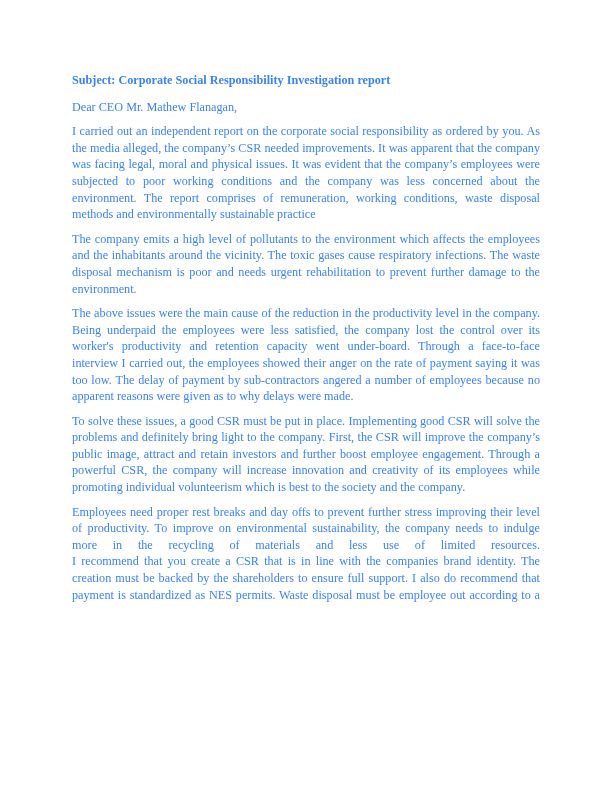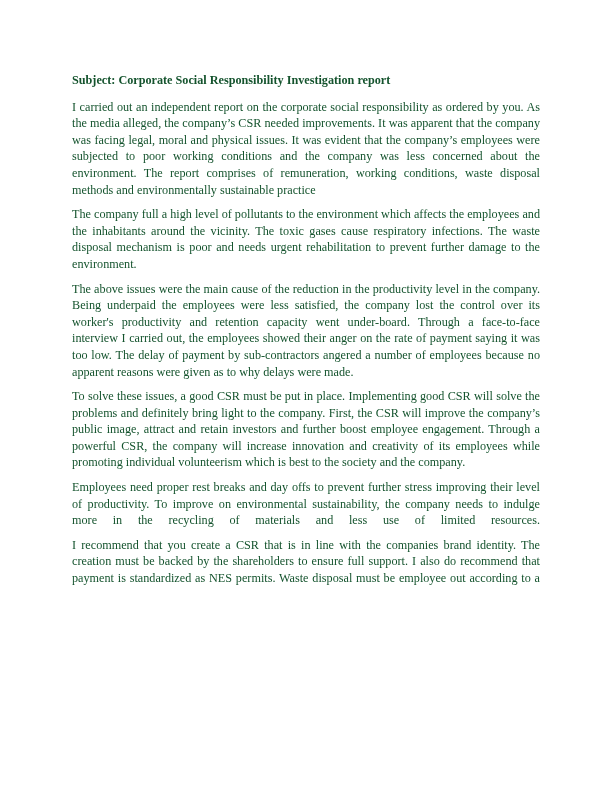--- a/index.html
+++ b/index.html
@@ -7,21 +7,21 @@
     padding: 0;
     background: #ffffff;
   }
   .page {
     position: relative;
     width: 612px;
     height: 792px;
     background: #ffffff;
     overflow: hidden;
     font-family: "Liberation Serif", "DejaVu Serif", serif;
-    color: #14532d;
+    color: #3b82f6;
   }
   .content {
     position: absolute;
     left: 72px;
     top: 72px;
     width: 468px;
     font-size: 12.2px;
     line-height: 16.6px;
   }
   .subject {
@@ -36,29 +36,29 @@
   .para {
     margin: 0 0 8px 0;
     text-align: justify;
     text-justify: inter-word;
   }
   .para.justify-last {
     text-align-last: justify;
   }
   .para.no-gap {
     margin-bottom: 0;
-    margin-top: 8px;
   }
 </style>
 </head>
 <body>
 
 <div class="page">
   <div class="content">
     <p class="subject">Subject: Corporate Social Responsibility Investigation report</p>
+    <p class="salutation">Dear CEO Mr. Mathew Flanagan,</p>
     <p class="para">I carried out an independent report on the corporate social responsibility as ordered by you. As the media alleged, the company’s CSR needed improvements.  It was apparent that the company was facing legal, moral and physical issues. It was evident that the company’s employees were subjected to poor working conditions and the company was less concerned about the environment. The report comprises of remuneration, working conditions, waste disposal methods and environmentally sustainable practice</p>
-    <p class="para">The company full a high level of pollutants to the environment which affects the employees and the inhabitants around the vicinity. The toxic gases cause respiratory infections.  The waste disposal mechanism is poor and needs urgent rehabilitation to prevent further damage to the environment.</p>
+    <p class="para">The company emits a high level of pollutants to the environment which affects the employees and the inhabitants around the vicinity. The toxic gases cause respiratory infections.  The waste disposal mechanism is poor and needs urgent rehabilitation to prevent further damage to the environment.</p>
     <p class="para">The above issues were the main cause of the reduction in the productivity level in the company. Being underpaid the employees were less satisfied, the company lost the control over its worker's productivity and retention capacity went under-board. Through a face-to-face interview I carried out, the employees showed their anger on the rate of payment saying it was too low. The delay of payment by sub-contractors angered a number of employees because no apparent reasons were given as to why delays were made.</p>
     <p class="para">To solve these issues, a good CSR must be put in place. Implementing good CSR will solve the problems and definitely bring light to the company. First, the CSR will improve the company’s public image, attract and retain investors and further boost employee engagement. Through a powerful CSR, the company will increase innovation and creativity of its employees while promoting individual volunteerism which is best to the society and the company.</p>
     <p class="para justify-last no-gap">Employees need proper rest breaks and day offs to prevent further stress improving their level of productivity. To improve on environmental sustainability, the company needs to indulge more in the recycling of materials and less use of limited resources.</p>
     <p class="para justify-last no-gap">I recommend that you create a CSR that is in line with the companies brand identity. The creation must be backed by the shareholders to ensure full support. I also do recommend that payment is standardized as NES permits. Waste disposal must be employee out according to a</p>
   </div>
 </div>
 
 </body></html>

